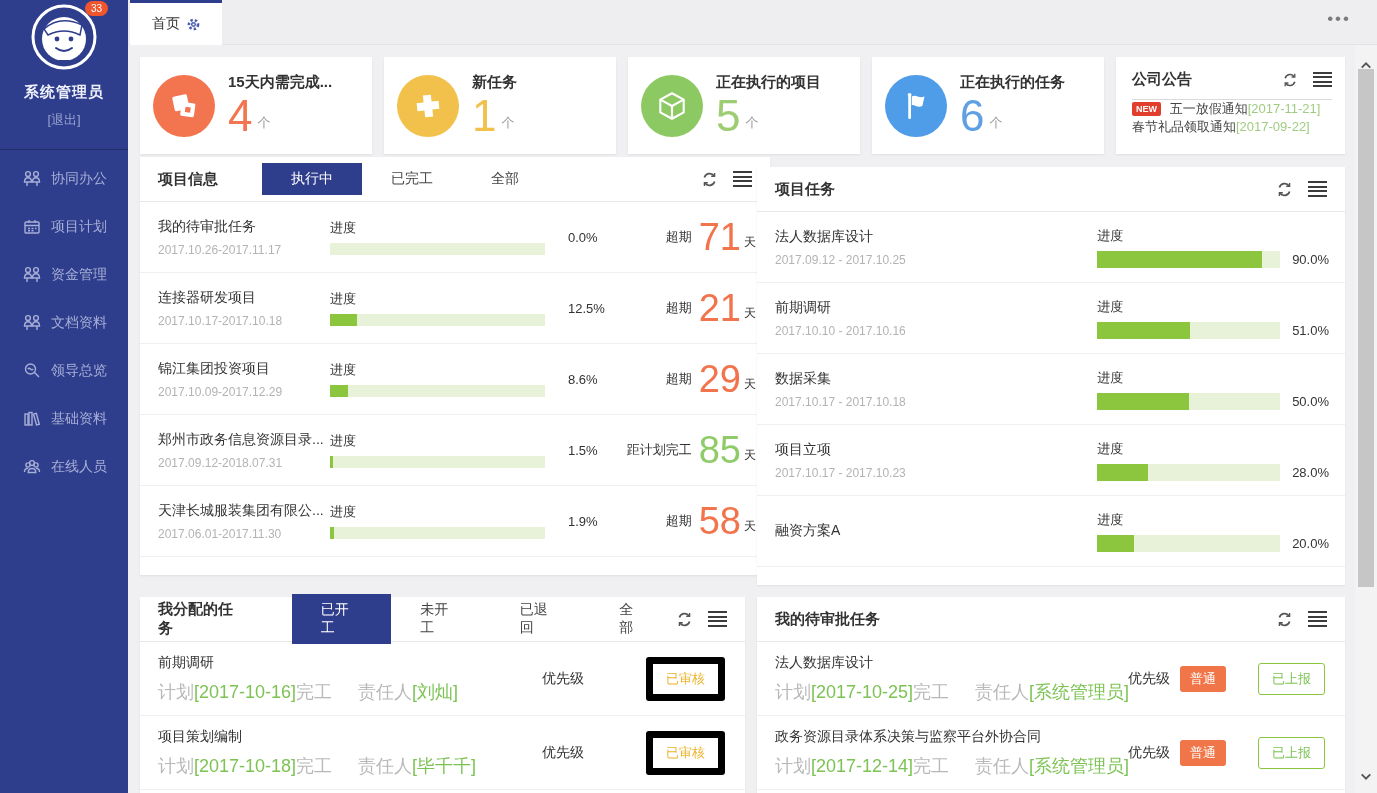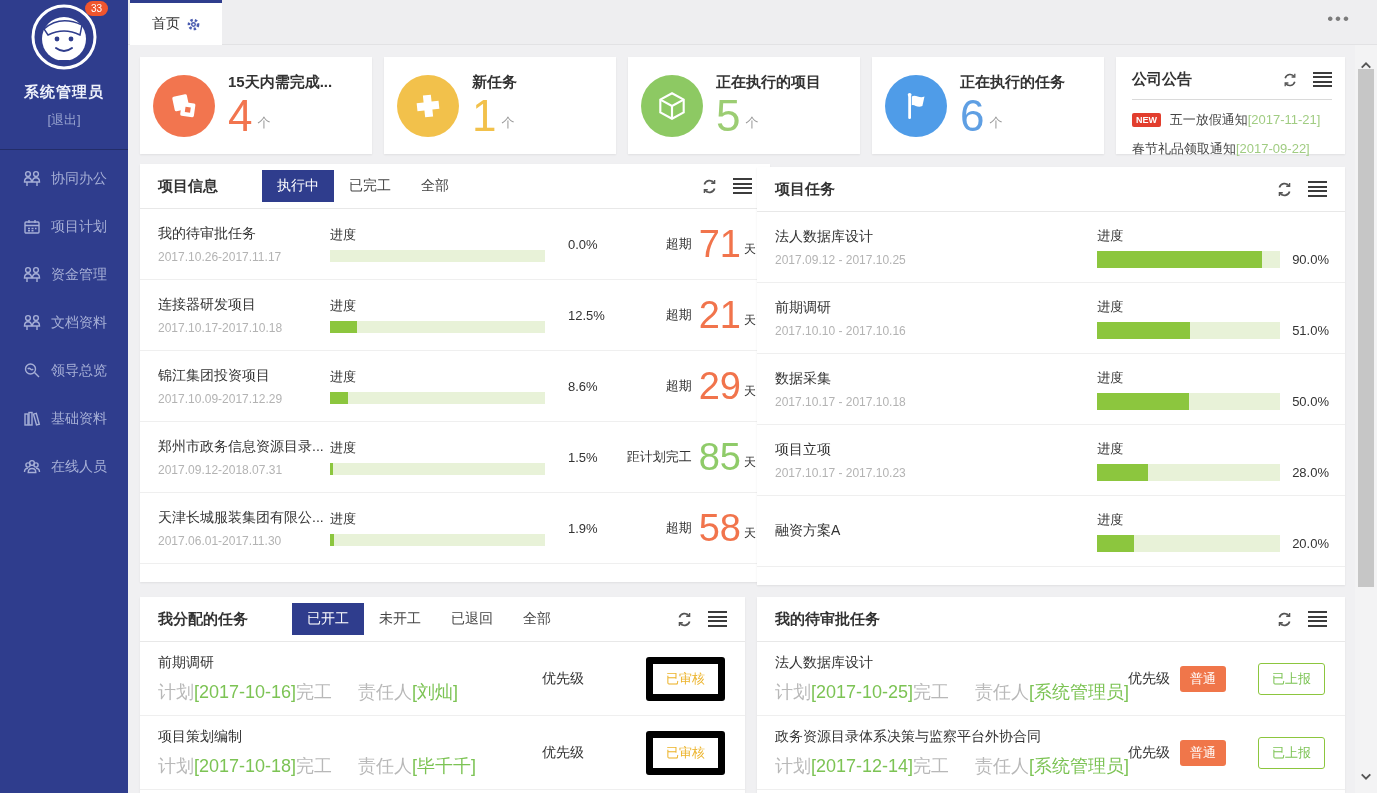--- a/index.html
+++ b/index.html
@@ -34,36 +34,36 @@
   .stitle{font-size:15px;font-weight:bold;color:#333;white-space:nowrap;}
   .svalrow{display:flex;align-items:flex-end;margin-top:1px;}
   .sval{font-size:44px;line-height:46px;}
   .c1 .sval{color:#f2754f}.c2 .sval{color:#f2c14b}.c3 .sval{color:#9ccd73}.c4 .sval{color:#5f9fe3}
   .sunit{font-size:13px;color:#999;margin-left:5px;margin-bottom:7px;}
   
   .ann{left:988px;top:12px;width:229px;height:97px;padding:13px 13px 0 16px;}
   .ann-head{display:flex;align-items:center;}
   .ann-title{font-size:15px;font-weight:bold;color:#333;flex:1;}
   .ann-sep{height:1px;background:#dadada;margin-top:10px;}
-  .ann-item{margin-top:11px;font-size:13px;color:#444;white-space:nowrap;overflow:hidden;cursor:pointer;}
+  .ann-item{margin-top:0;font-size:13px;color:#444;white-space:nowrap;overflow:hidden;cursor:pointer;}
   .ann-item:first-of-type{margin-top:9px;}
   .new-badge{display:inline-block;background:#e23e2e;color:#fff;font-size:9px;font-weight:bold;
     padding:2px 4px;border-radius:2px;margin-right:5px;vertical-align:1px;}
   .ann-date{color:#a0cc82;}
   
   .panel-head{height:45px;display:flex;align-items:center;padding:0 18px;border-bottom:1px solid #e8e8e8;}
   .panel-title{font-size:15px;font-weight:bold;color:#333;}
   .tabs{display:flex;margin-left:44px;}
-  .ptab{font-size:14px;color:#444;padding:7px 15px;cursor:pointer;}
+  .ptab{font-size:14px;color:#444;padding:7px 29px;cursor:pointer;}
   .ptab.active{background:#2f3d8d;color:#fff;}
   .head-icons{margin-left:auto;display:flex;align-items:center;gap:15px;}
   .icon-btn{cursor:pointer;display:inline-flex;}
   .hamburger{display:inline-flex;flex-direction:column;justify-content:center;gap:2.5px;width:19px;cursor:pointer;}
   .hamburger i{display:block;height:2px;background:#3c3c3c;}
-  #panel-project-info{left:12px;top:119px;width:630px;height:418px;}
+  #panel-project-info{left:12px;top:112px;width:630px;height:418px;}
   #panel-project-tasks{left:629px;top:122px;width:588px;height:418px;}
   #panel-assigned{left:12px;top:552px;width:605px;height:240px;}
   #panel-approval{left:629px;top:552px;width:588px;height:240px;}
   
   .prow{height:71px;display:flex;align-items:center;padding:0 14px 0 18px;border-bottom:1px solid #efefef;cursor:pointer;}
   .pinfo{width:172px;min-width:0;}
   .pname{font-size:14px;color:#333;white-space:nowrap;overflow:hidden;}
   .pdates{font-size:12px;color:#b3b3b3;margin-top:7px;white-space:nowrap;}
   .pprog{width:238px;}
   .plabel{font-size:13px;color:#333;margin-bottom:6px;}

